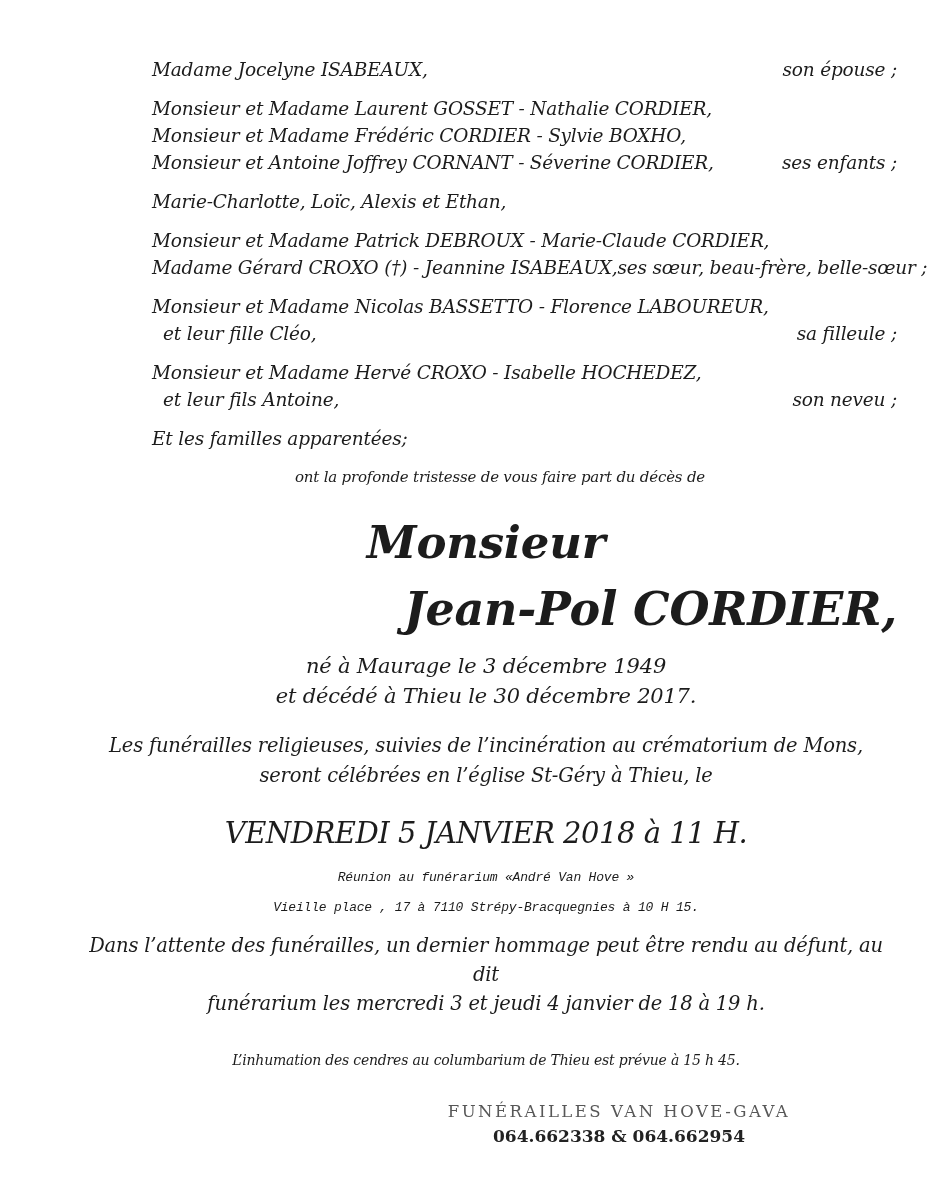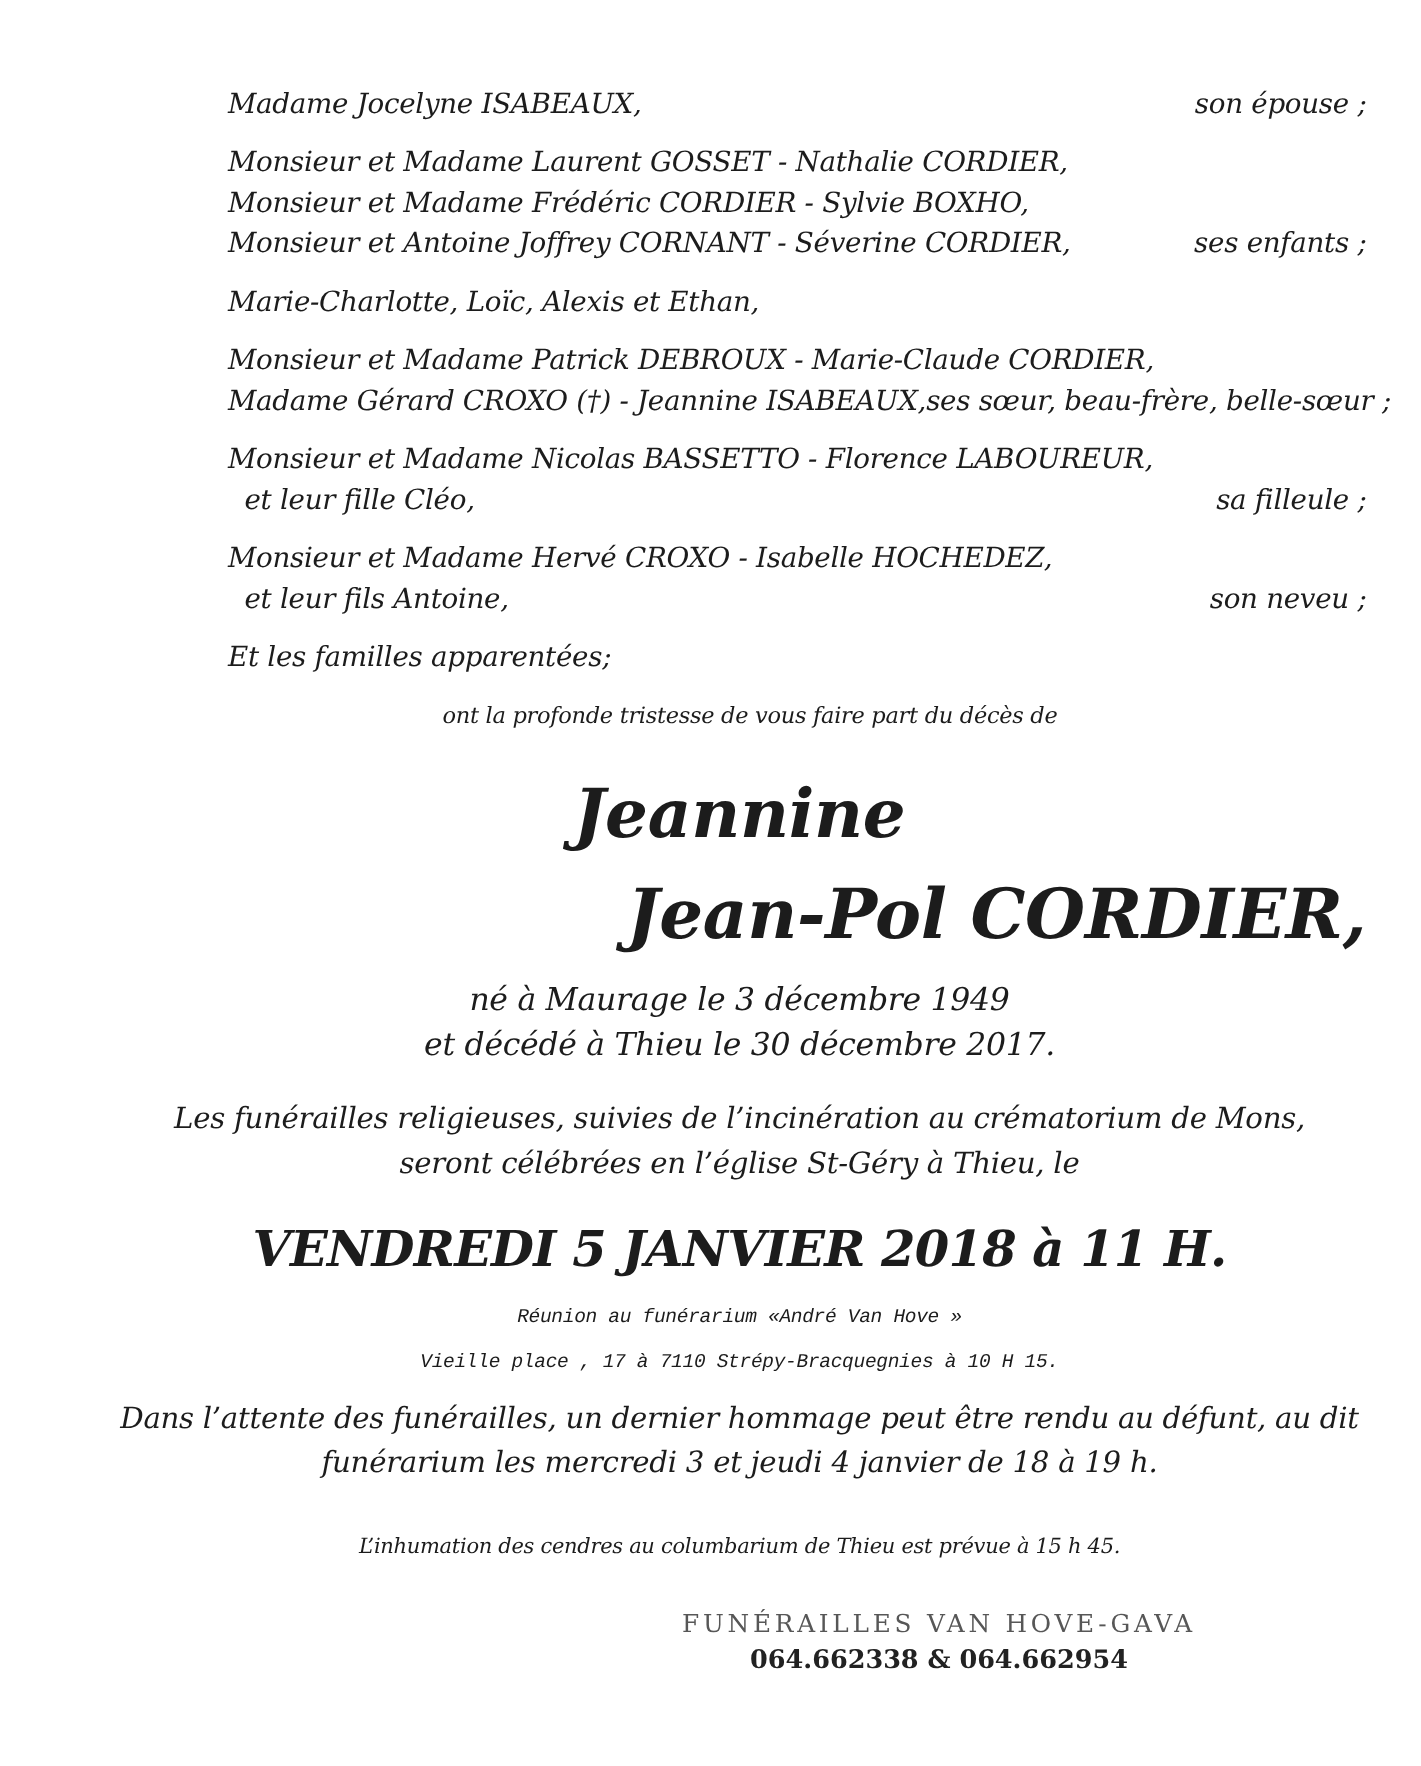--- a/index.html
+++ b/index.html
@@ -7,21 +7,21 @@
   body {
     width: 947px;
     height: 1177px;
     overflow: hidden;
     font-family: "DejaVu Serif", "Liberation Serif", serif;
     font-style: italic;
     color: #1c1c1c;
     letter-spacing: -0.2px;
   }
   .content {
-    padding: 56px 36px 0 75px; 
+    padding: 56px 50px 0 75px; 
   }
   
   .family-group { margin-bottom: 12px; }
   .family-line {
     display: flex;
     justify-content: space-between;
     align-items: baseline;
     padding-left: 77px;
     font-size: 18.5px;
     line-height: 27px;
@@ -55,23 +55,23 @@
     font-size: 21px;
     line-height: 30px;
   }
   .ceremony-para {
     margin-top: 20px;
     font-size: 19.5px;
     line-height: 30px;
   }
   .date-heading {
     margin-top: 22px;
-    font-size: 33px;
+    font-size: 29px;
     line-height: 40px;
-    font-weight: bold;
+    font-weight: normal;
     letter-spacing: -0.5px;
     text-align: center;
   }
   .reunion-para {
     margin-top: 10px;
     font-size: 13px;
     line-height: 30px;
     font-family: Liberation Mono, monospace;
   }
   .hommage-para {
@@ -171,21 +171,21 @@
     <div class="family-group">
       <div class="family-line">
         <span class="names">Et les familles apparentées;</span>
       </div>
     </div>
 
   </section>
 
   <p class="intro">ont la profonde tristesse de vous faire part du décès de</p>
 
-  <h1 class="title-monsieur centered">Jeannine</h1>
+  <h1 class="title-monsieur centered">Monsieur</h1>
   <h2 class="deceased-name centered">Jean-Pol CORDIER,</h2>
 
   <div class="birth-death centered">
     <div>né à Maurage le 3 décembre 1949</div>
     <div>et décédé à Thieu le 30 décembre 2017.</div>
   </div>
 
   <div class="ceremony-para centered">
     <div>Les funérailles religieuses, suivies de l’incinération au crématorium de Mons,</div>
     <div>seront célébrées en l’église St-Géry à Thieu, le</div>

